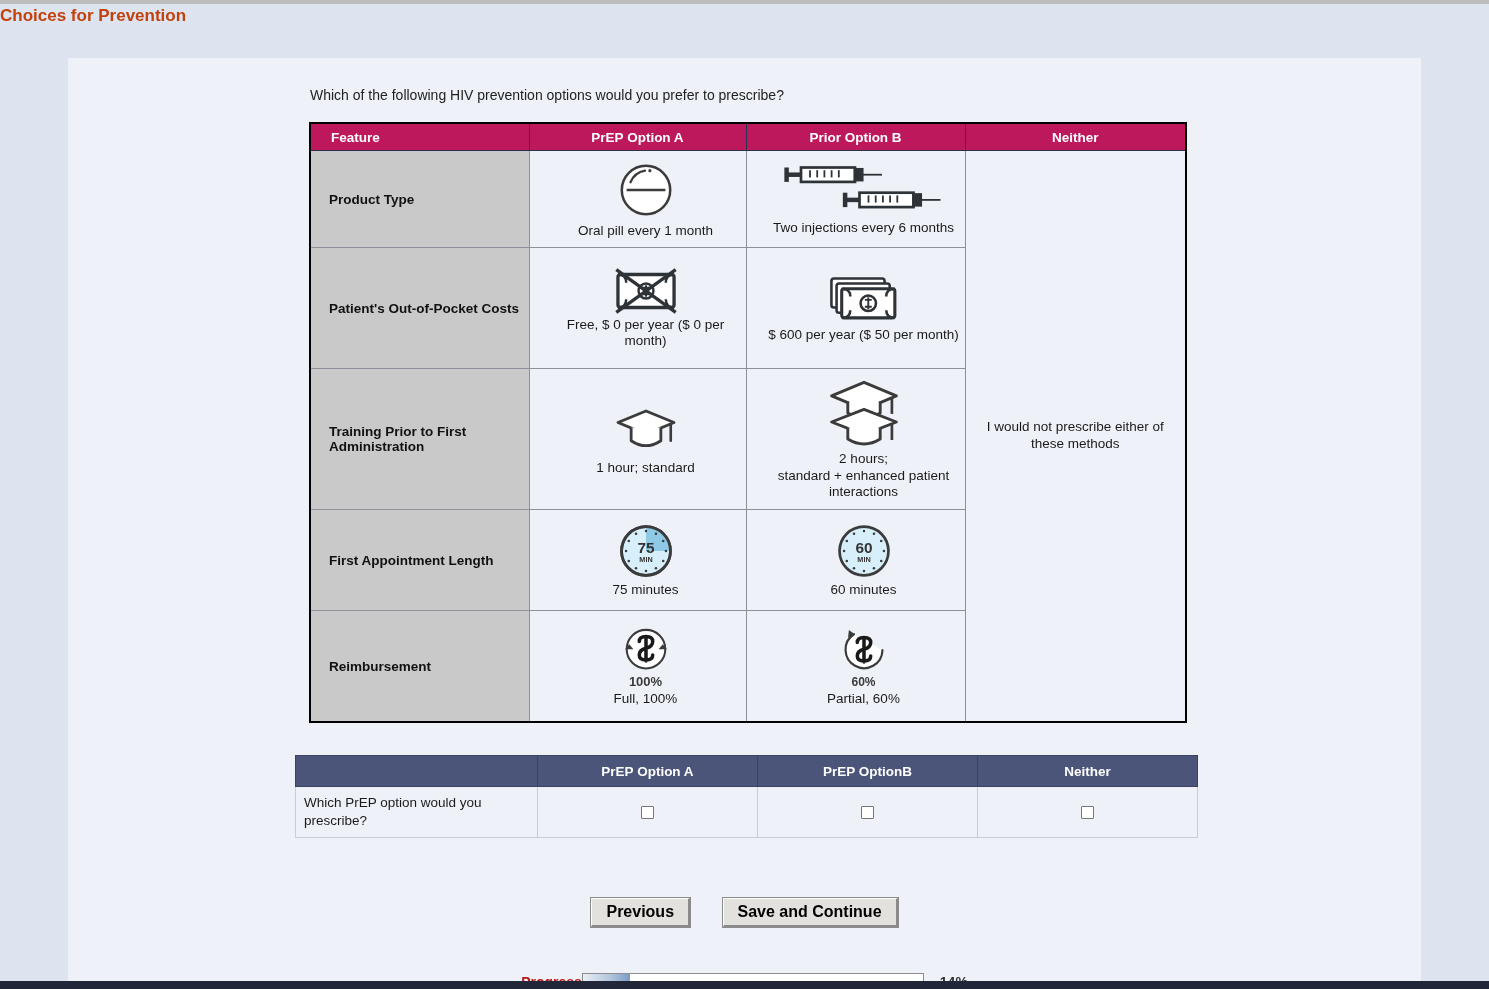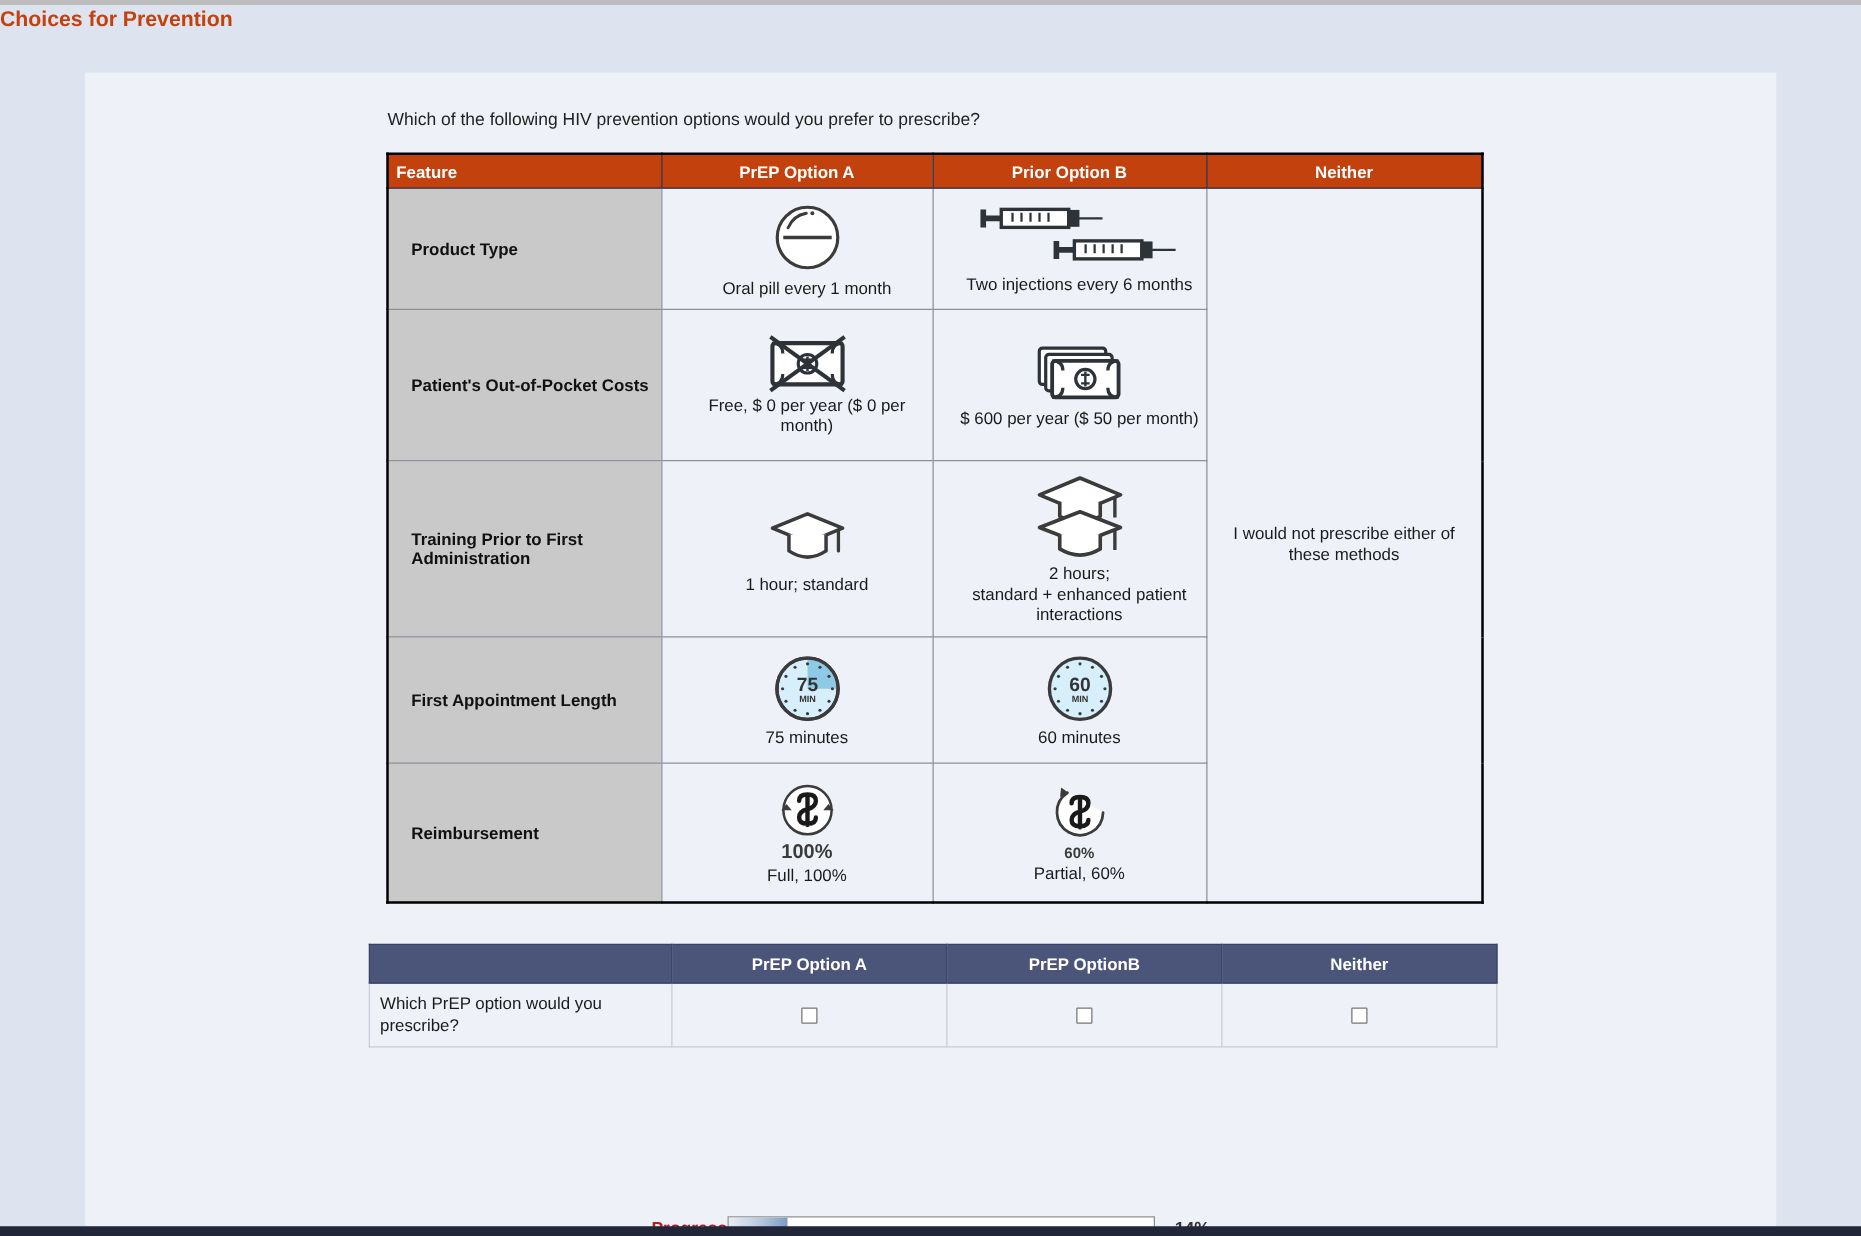--- a/index.html
+++ b/index.html
@@ -25,22 +25,22 @@
   }
 
   
   .choice-table{
     position:absolute;left:241px;top:64px;
     border-collapse:collapse;
     border:2px solid #000;
     table-layout:fixed;
   }
   .choice-table th{
-    background:#c2410c;color:#ffffff;font-size:13.5px;font-weight:bold;
-    height:26px;border:1px solid #2b3252;padding:0 6px;
+    background:#be185d;color:#ffffff;font-size:13.5px;font-weight:bold;
+    height:26px;border:1px solid #2b3252;padding:0 20px;
   }
   .choice-table th.feature-head{text-align:left;}
   .choice-table td{
     border:1px solid #8d9099;
     vertical-align:middle;
     background:#eef2f8;
     font-size:13.5px;
   }
   .choice-table td.feature-cell{
     background:#c9c9c9;font-weight:bold;font-size:13.5px;
@@ -304,21 +304,21 @@
         <td class="feature-cell" style="height:108px">Reimbursement</td>
         <td class="opt-cell">
           <div class="icon-wrap">
             <svg width="54" height="52" viewBox="0 0 64 62">
               <circle cx="32" cy="30" r="23" fill="#ffffff" stroke="#3b3b3b" stroke-width="2.4"></circle>
               <path d="M32 16 v28 M24 21 q0 -6 8 -6 q8 0 8 6 q0 6 -8 8 q-8 2 -8 8 q0 6 8 6 q8 0 8 -6" fill="none" stroke="#1a1a1a" stroke-width="4.2" stroke-linecap="round"></path>
               <path d="M7 30 l5 -6 l5 6 Z" fill="#3b3b3b"></path>
               <path d="M47 30 l5 -6 l5 6 Z" fill="#3b3b3b"></path>
             </svg>
           </div>
-          <div style="font-size:16px;font-weight:bold;color:#3b3b3b;margin-top:-2px">100%</div>
+          <div style="font-size:13px;font-weight:bold;color:#3b3b3b;margin-top:-2px">100%</div>
           <div class="cell-label">Full, 100%</div>
         </td>
         <td class="opt-cell">
           <div class="icon-wrap">
             <svg width="54" height="52" viewBox="0 0 64 62">
               <path d="M54 30 A22 22 0 1 1 20 11" fill="#ffffff" stroke="#3b3b3b" stroke-width="2.6" stroke-linecap="round"></path>
               <path d="M14 6 l7 5 l-8 4 Z" fill="#3b3b3b"></path>
               <path d="M32 16 v28 M24 21 q0 -6 8 -6 q8 0 8 6 q0 6 -8 8 q-8 2 -8 8 q0 6 8 6 q8 0 8 -6" fill="none" stroke="#1a1a1a" stroke-width="4.2" stroke-linecap="round"></path>
             </svg>
           </div>
@@ -354,20 +354,24 @@
         <td class="cb-cell">
           <span class="cbox"></span>
         </td>
         <td class="cb-cell">
           <span class="cbox"></span>
         </td>
       </tr>
     </tbody>
   </table>
 
+  <div class="btn-row">
+    <button class="btn">Previous</button>
+    <button class="btn">Save and Continue</button>
+  </div>
 
   <div class="progress-row">
     <span class="progress-label">Progress</span>
     <div class="progress-track">
       <div class="progress-fill" id="progress-fill" style="width: 14%;"></div>
     </div>
     <span class="progress-pct">14%</span>
   </div>
 
 </div>

